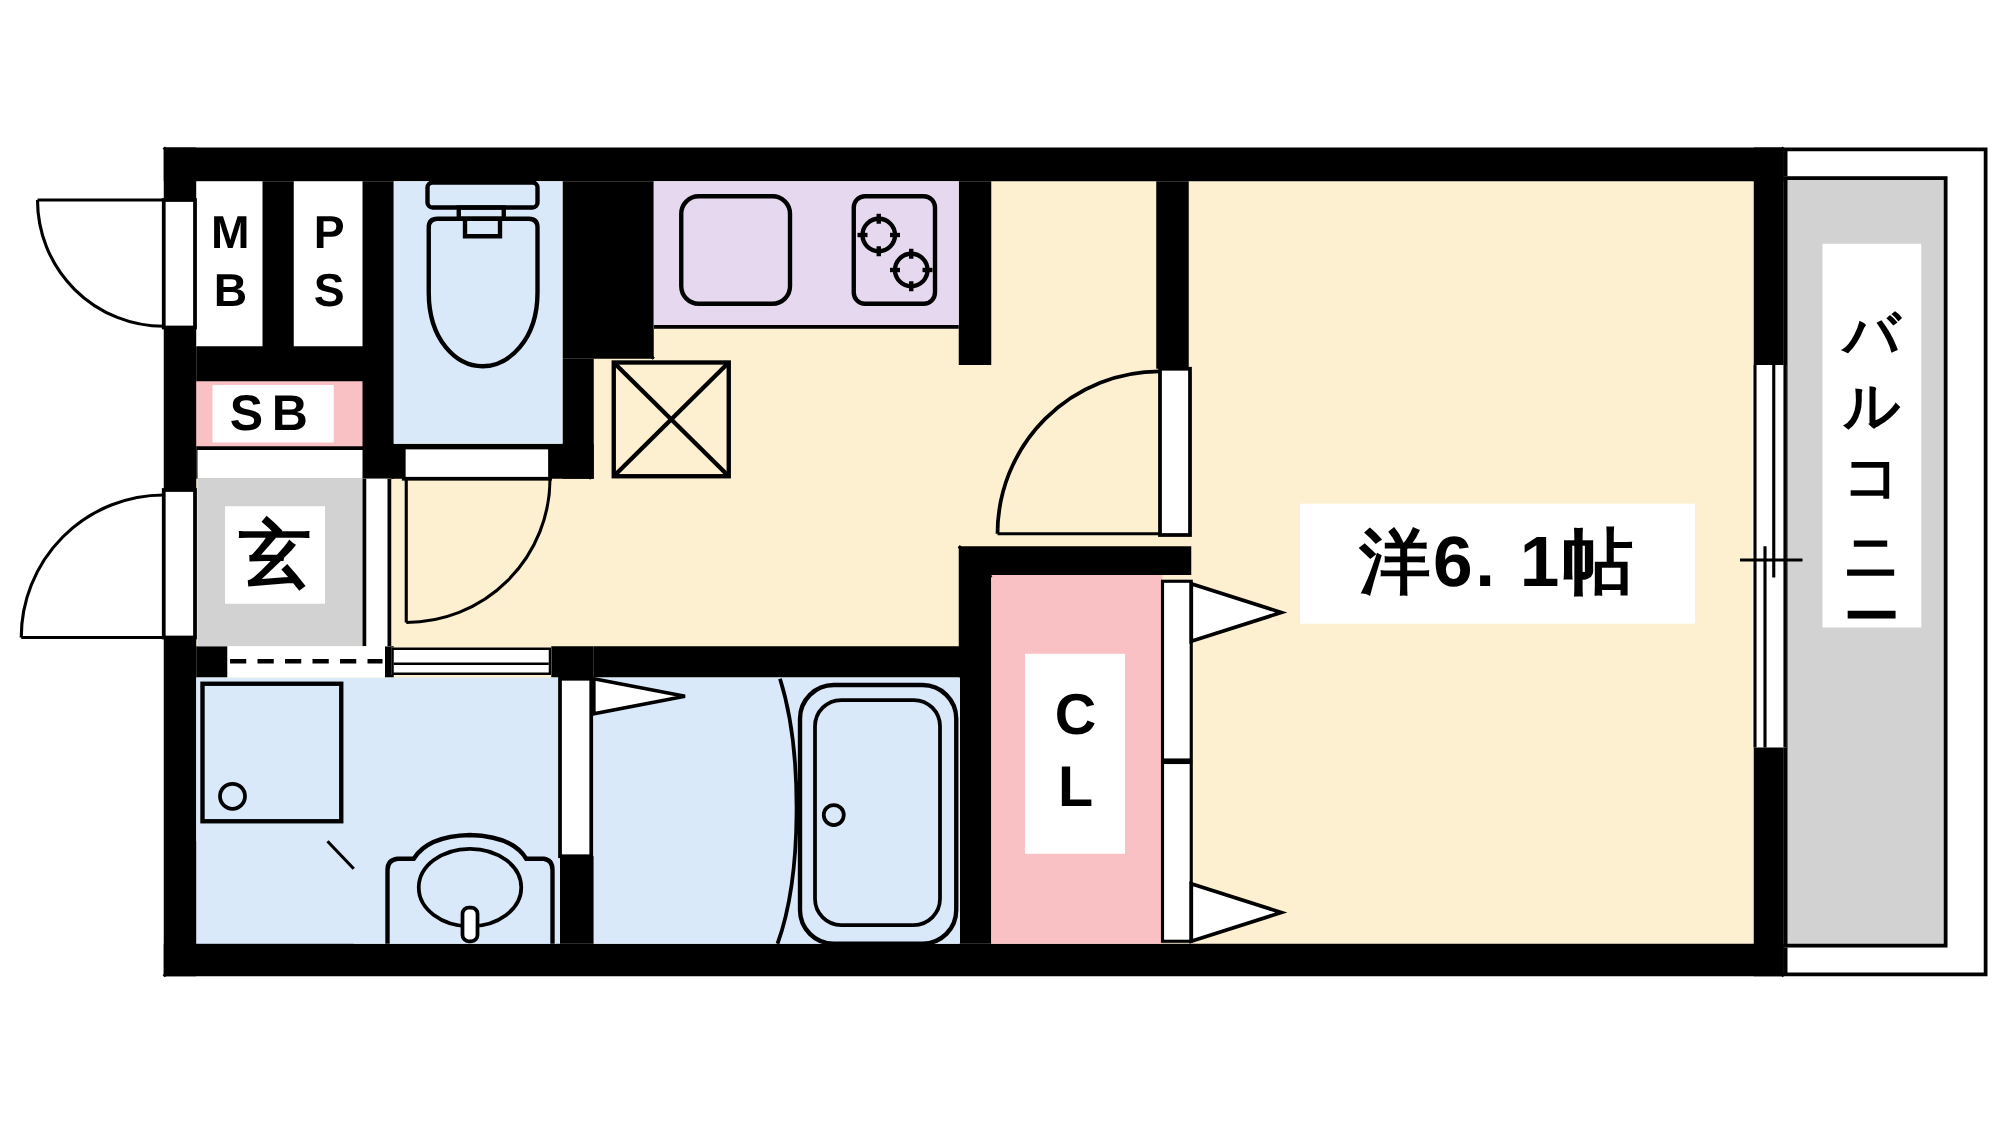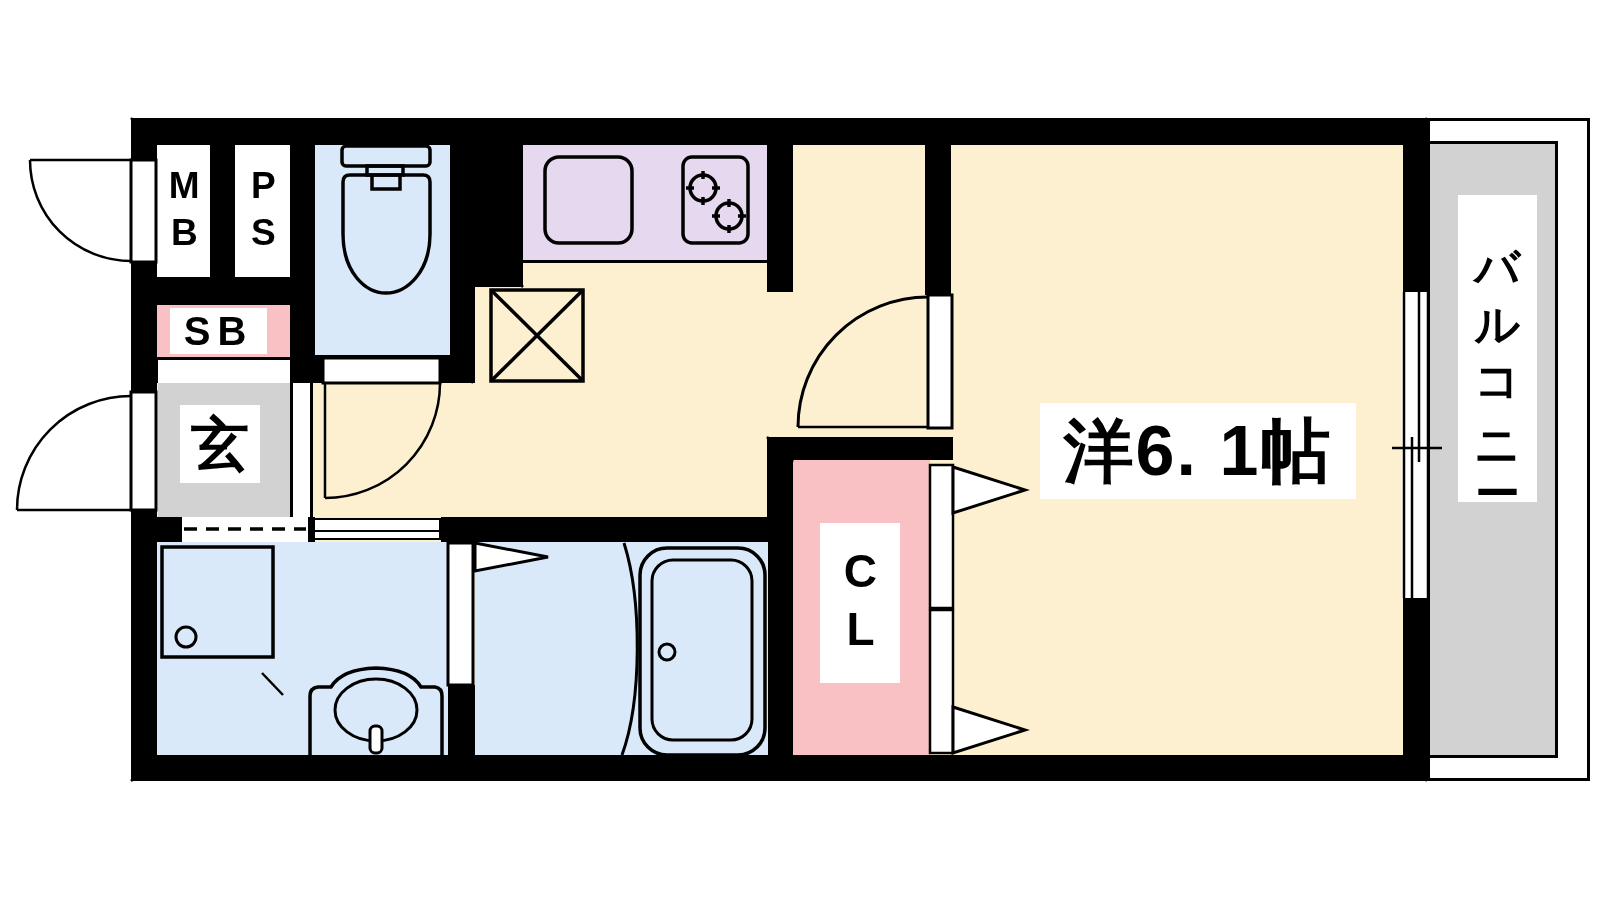--- a/index.html
+++ b/index.html
@@ -174,16 +174,16 @@
       <circle cx="667" cy="652" r="8" stroke-width="3"></circle>
       <path d="M 624,543 C 642,600 642,700 622,755" stroke-width="3"></path>
     </g>
   </svg>
 
   <div class="lbl vert" style="left:160px;top:158px;width:47px;height:108px;font-size:37px;">MB</div>
   <div class="lbl vert" style="left:239px;top:158px;width:47px;height:108px;font-size:37px;">PS</div>
   <div class="lbl" style="left:170px;top:308px;width:97px;height:46px;font-size:40px;letter-spacing:7px;">SB</div>
   <div class="lbl" style="left:180px;top:405px;width:80px;height:78px;font-size:58px;">玄</div>
   <div class="lbl vert" style="left:820px;top:523px;width:80px;height:160px;font-size:46px;">CL</div>
-  <div class="lbl" style="left:1040px;top:403px;width:316px;height:96px;font-size:70px;letter-spacing:2px;">洋6. 1帖</div>
+  <div class="lbl" style="left:1040px;top:403px;width:316px;height:96px;font-size:57px;letter-spacing:2px;">洋6. 1帖</div>
   <div class="lbl vmix" style="left:1458px;top:195px;width:79px;height:307px;font-size:45px;">バルコニー</div>
 
 </div>
 
 </body></html>

